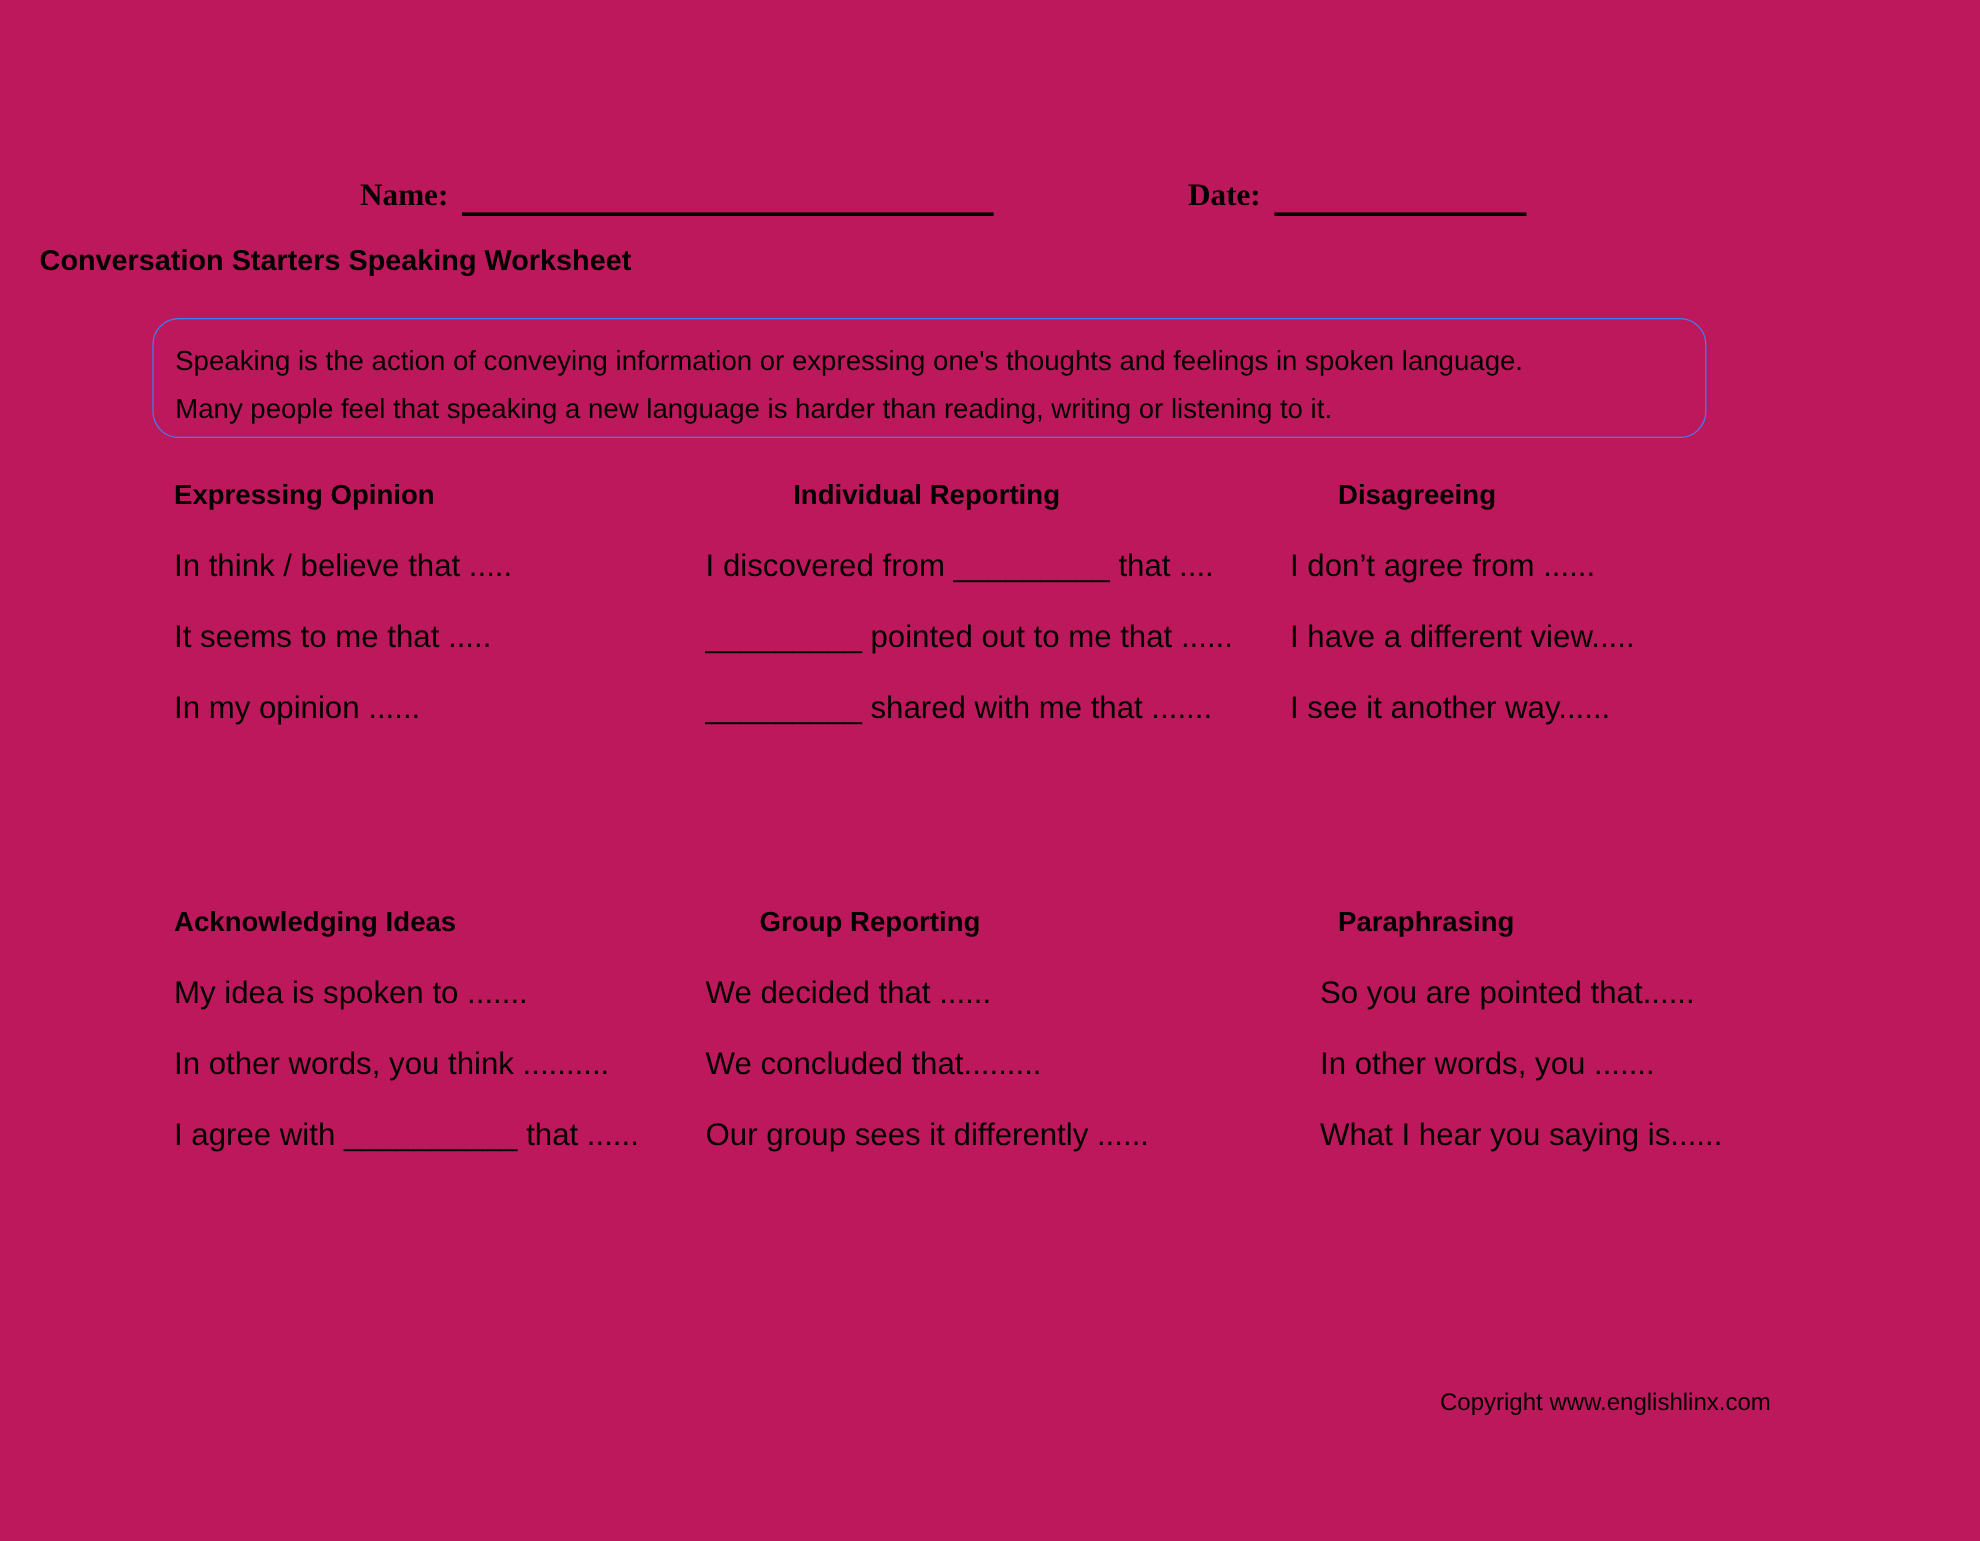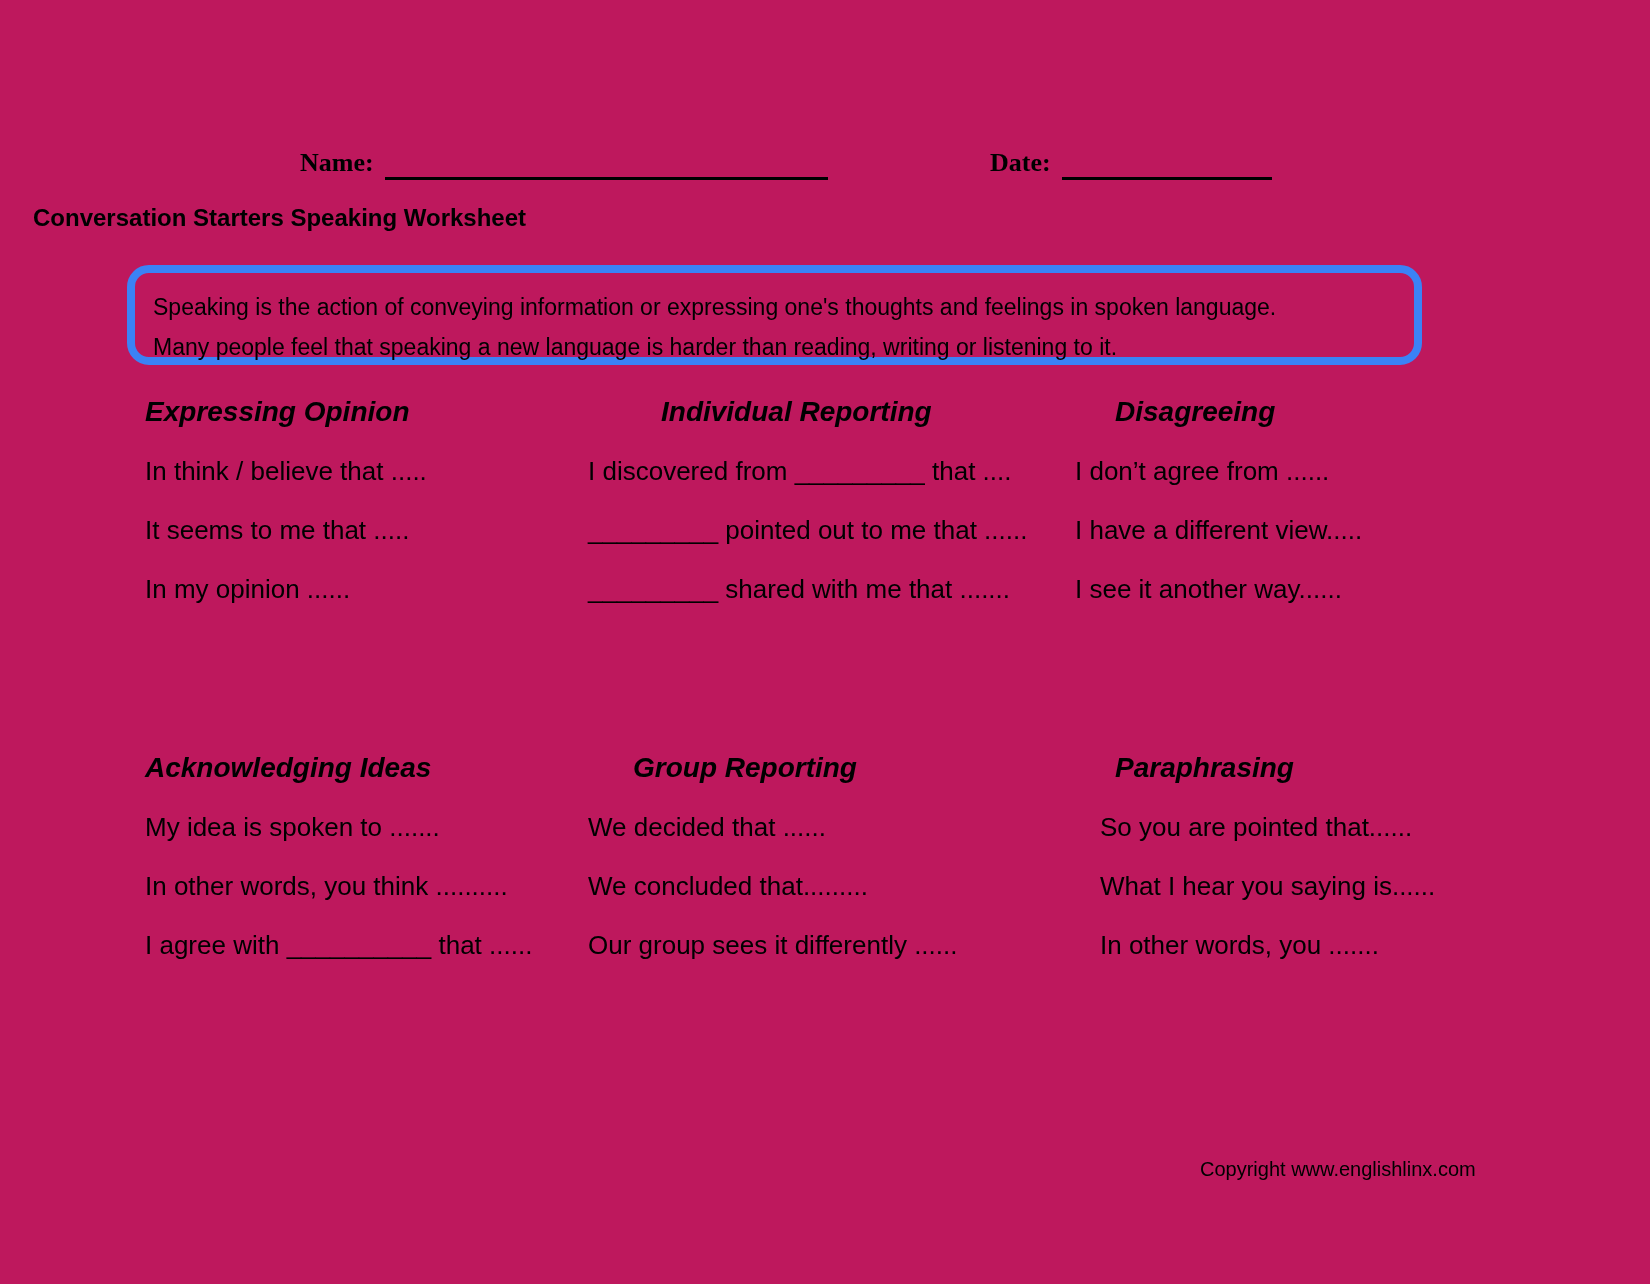--- a/index.html
+++ b/index.html
@@ -37,38 +37,37 @@
     font-weight:bold;
     font-size:24px;
     white-space:nowrap;
     padding-left:33px;
   }
   
   .intro-box{
     position:absolute;
     left:127px;top:265px;
     width:1295px;height:100px;
-    border:8px solid #3b82f6;
+    border:1px solid #3b82f6;
     border-radius:22px;
     box-sizing:border-box;
     padding:14px 18px 0 18px;
   }
   .intro-line{
     font-size:23px;
     line-height:40px;
     white-space:nowrap;
   }
   
   .section{position:absolute;}
   .sec-title{
     font-weight:bold;
-    font-size:28px;
+    font-size:23px;
     line-height:24px;
     white-space:nowrap;
-    font-style:italic;
   }
   .sec-item{
     font-size:26px;
     line-height:24px;
     margin-top:35px;
     white-space:nowrap;
   }
   
   .s0{left:145px;top:400px;width:420px;}
   .s1{left:552px;top:400px;width:450px;margin-left:36px;}
@@ -137,19 +136,19 @@
   <div class="section s4">
     <div class="sec-title">Group Reporting</div>
     <div class="sec-item">We decided that ......</div>
     <div class="sec-item">We concluded that.........</div>
     <div class="sec-item">Our group sees it differently ......</div>
   </div>
 
   <div class="section s5">
     <div class="sec-title">Paraphrasing</div>
     <div class="sec-item">So you are pointed that......</div>
+    <div class="sec-item">In other words, you .......</div>
     <div class="sec-item">What I hear you saying is......</div>
-    <div class="sec-item">In other words, you .......</div>
   </div>
 
   <div class="copyright">Copyright www.englishlinx.com</div>
 
 </div>
 
 </body></html>

